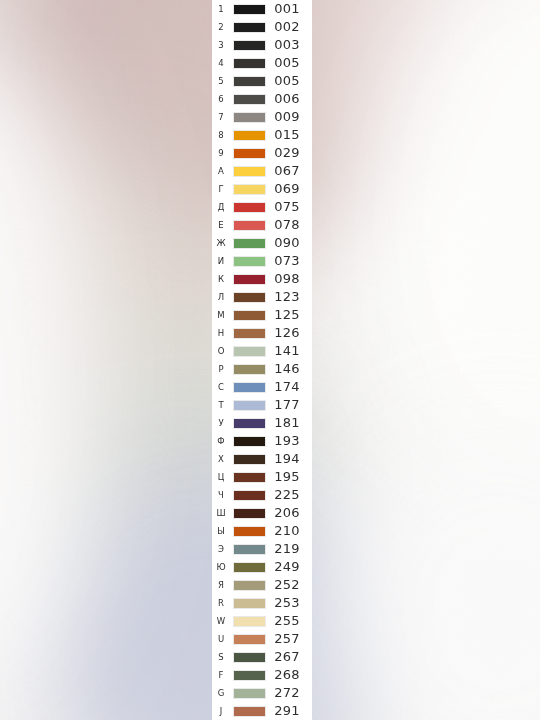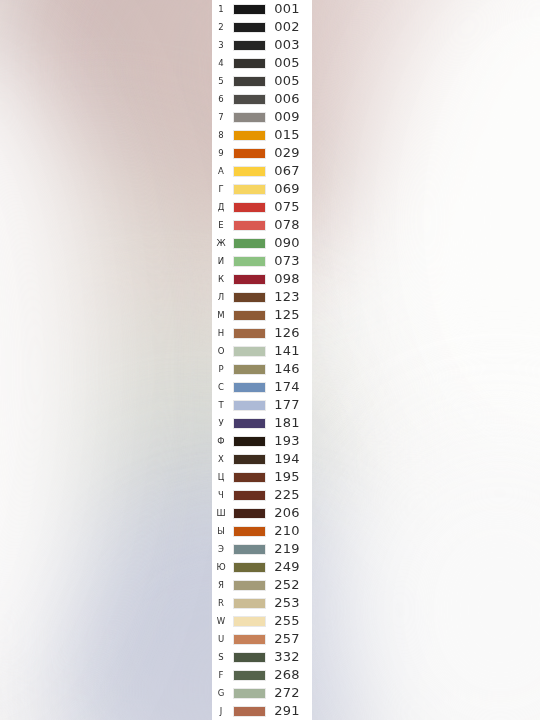--- a/index.html
+++ b/index.html
@@ -419,21 +419,21 @@
         <span class="row-swatch-cell">
           <span class="row-swatch" style="background-color: rgb(199, 129, 89);"></span>
         </span>
         <span class="row-code">257</span>
       </div>
       <div class="legend-row">
         <span class="row-key">S</span>
         <span class="row-swatch-cell">
           <span class="row-swatch" style="background-color: rgb(75, 87, 66);"></span>
         </span>
-        <span class="row-code">332</span>
+        <span class="row-code">267</span>
       </div>
       <div class="legend-row">
         <span class="row-key">F</span>
         <span class="row-swatch-cell">
           <span class="row-swatch" style="background-color: rgb(85, 99, 76);"></span>
         </span>
         <span class="row-code">268</span>
       </div>
       <div class="legend-row">
         <span class="row-key">G</span>

